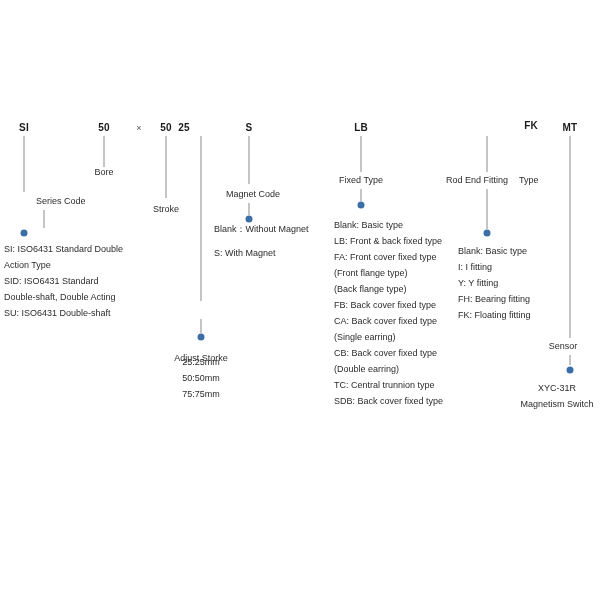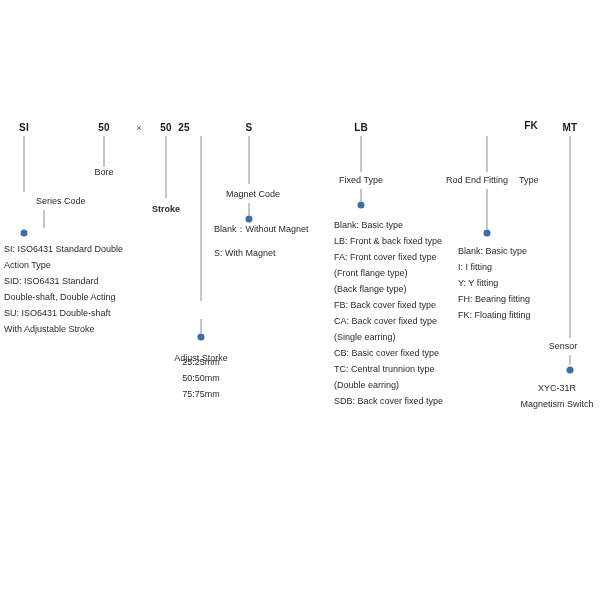--- a/index.html
+++ b/index.html
@@ -92,21 +92,21 @@
   <div class="vline" style="left:104px; top:136px; height:31px;"></div>
   <div class="vline" style="left:166px; top:136px; height:62px;"></div>
   <div class="vline" style="left:201px; top:136px; height:165px;"></div>
   <div class="vline" style="left:249px; top:136px; height:48px;"></div>
   <div class="vline" style="left:361px; top:136px; height:36px;"></div>
   <div class="vline" style="left:487px; top:136px; height:36px;"></div>
   <div class="vline" style="left:570px; top:136px; height:202px;"></div>
 
   <div class="node-label left" style="left:4px; top:196px;margin-left:32px;">Series Code</div>
   <div class="node-label" style="left:104px; top:167px;">Bore</div>
-  <div class="node-label" style="left:166px; top:204px;font-weight:bold;">Stroke</div>
+  <div class="node-label" style="left:166px; top:204px;">Stroke</div>
   <div class="node-label" style="left:201px; top:305px;margin-top:48px;">Adjust Storke</div>
   <div class="node-label" style="left:253px; top:189px;">Magnet Code</div>
   <div class="node-label" style="left:361px; top:175px;">Fixed Type</div>
   <div class="node-label left" style="left:446px; top:175px;">Rod End Fitting</div>
   <div class="node-label left" style="left:519px; top:175px;">Type</div>
   <div class="node-label" style="left:563px; top:341px;">Sensor</div>
 
   <div class="tick" style="left:44px; top:210px; height:18px;"></div>
   <div class="tick" style="left:201px; top:319px; height:14px;"></div>
   <div class="tick" style="left:249px; top:203px; height:12px;"></div>
@@ -120,21 +120,20 @@
   <div class="dot" style="left:361px; top:205px;"></div>
   <div class="dot" style="left:487px; top:233px;"></div>
   <div class="dot" style="left:570px; top:370px;"></div>
 
   <div class="detail-list" style="left:4px; top:241px;">
     <div class="detail-line">SI: ISO6431 Standard Double</div>
     <div class="detail-line">Action Type</div>
     <div class="detail-line">SID: ISO6431 Standard</div>
     <div class="detail-line">Double-shaft, Double Acting</div>
     <div class="detail-line">SU: ISO6431 Double-shaft</div>
-    <div class="detail-line">With Adjustable Stroke</div>
   </div>
 
   <div class="detail-list center" style="left:151px; top:354px; width:100px;">
     <div class="detail-line">25:25mm</div>
     <div class="detail-line">50:50mm</div>
     <div class="detail-line">75:75mm</div>
   </div>
 
   <div class="detail-list" style="left:214px; top:221px;">
     <div class="detail-line">Blank：Without Magnet</div>
@@ -143,23 +142,23 @@
 
   <div class="detail-list" style="left:334px; top:217px;">
     <div class="detail-line">Blank: Basic type</div>
     <div class="detail-line">LB: Front &amp; back fixed type</div>
     <div class="detail-line">FA: Front cover fixed type</div>
     <div class="detail-line">(Front flange type)</div>
     <div class="detail-line">(Back flange type)</div>
     <div class="detail-line">FB: Back cover fixed type</div>
     <div class="detail-line">CA: Back cover fixed type</div>
     <div class="detail-line">(Single earring)</div>
-    <div class="detail-line">CB: Basic cover fixed type</div>
+    <div class="detail-line">CB: Back cover fixed type</div>
+    <div class="detail-line">(Double earring)</div>
     <div class="detail-line">TC: Central trunnion type</div>
-    <div class="detail-line">(Double earring)</div>
     <div class="detail-line">SDB: Back cover fixed type</div>
   </div>
 
   <div class="detail-list" style="left:458px; top:243px;">
     <div class="detail-line">Blank: Basic type</div>
     <div class="detail-line">I: I fitting</div>
     <div class="detail-line">Y: Y fitting</div>
     <div class="detail-line">FH: Bearing fitting</div>
     <div class="detail-line">FK: Floating fitting</div>
   </div>

